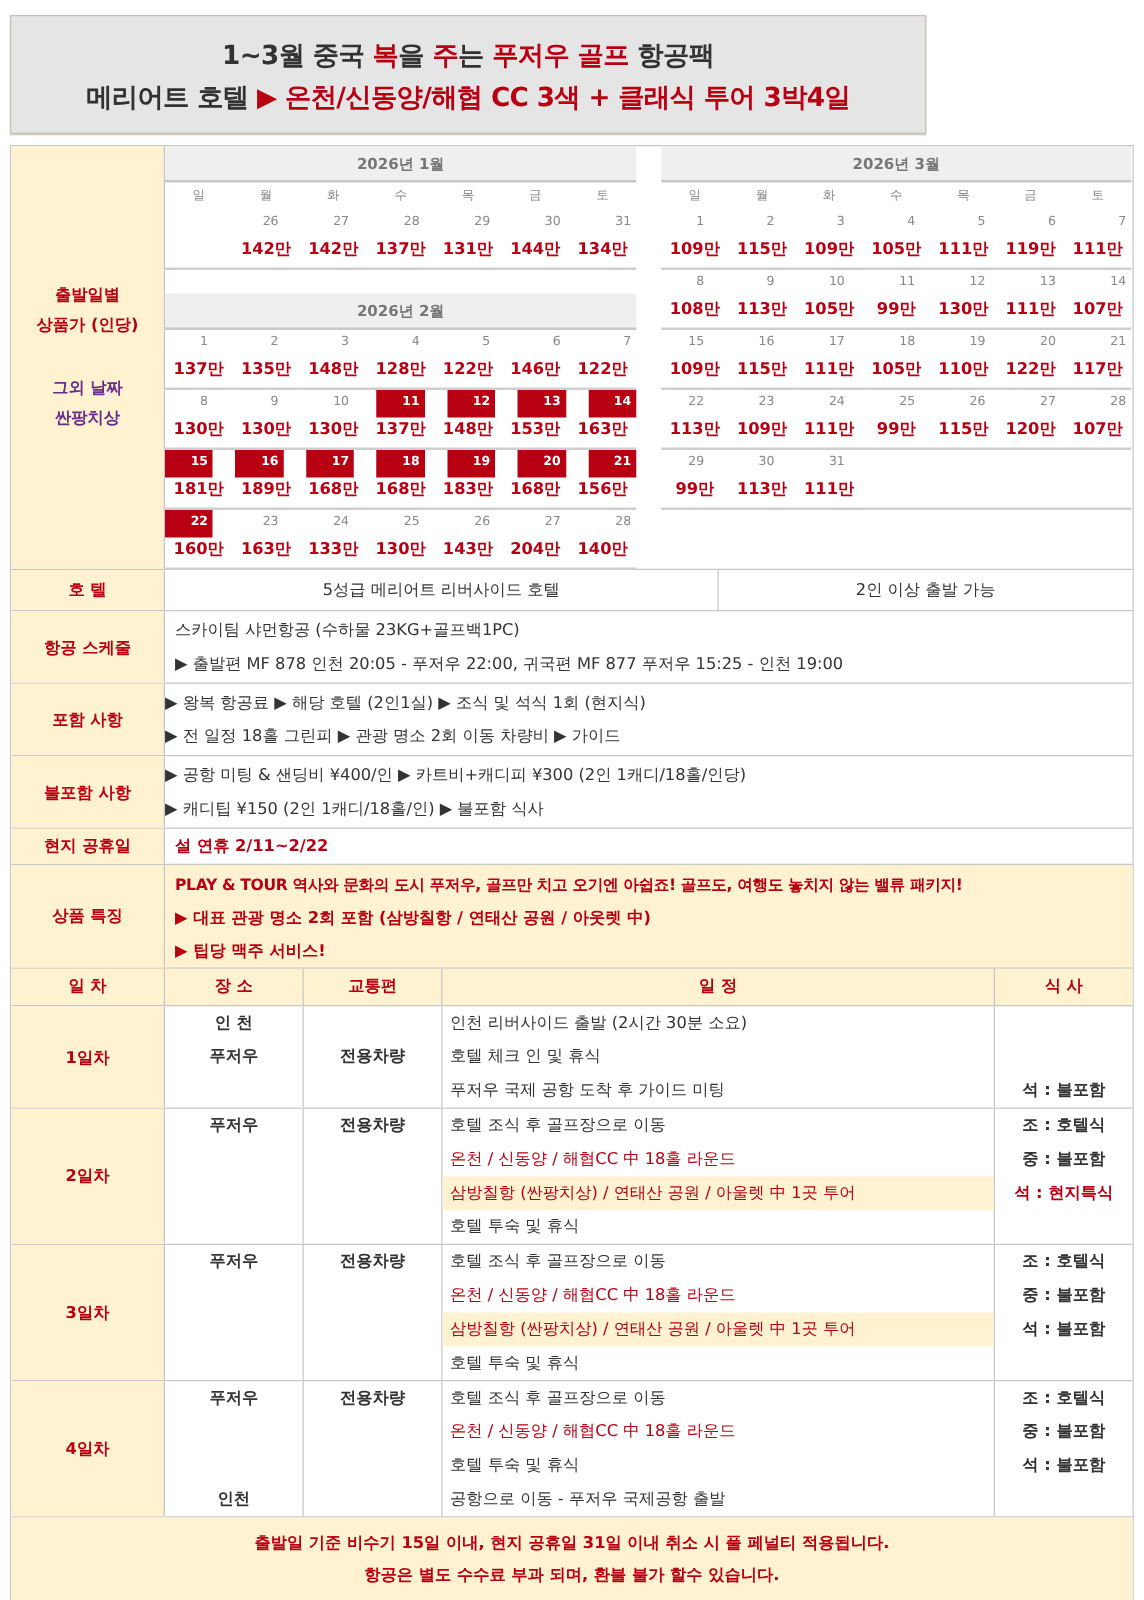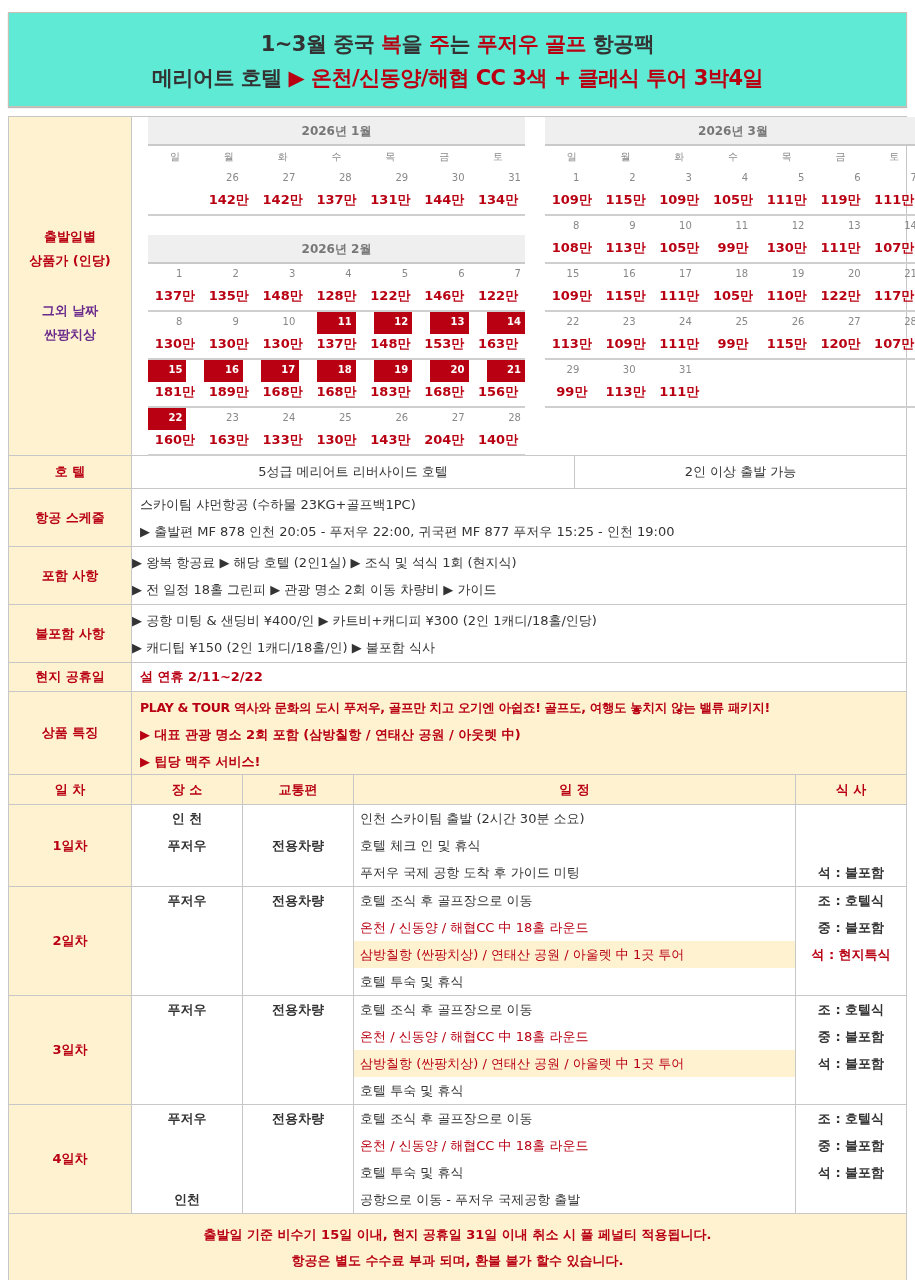--- a/index.html
+++ b/index.html
@@ -1,26 +1,26 @@
 <!DOCTYPE html>
 <html><head>
 <meta charset="utf-8">
 <style>
   * { box-sizing: border-box; margin: 0; padding: 0; }
   body { width: 915px; height: 1280px; background: #ffffff; font-family: "DejaVu Sans", sans-serif; color: #333; position: relative; overflow: hidden; }
-  .title-box { position: absolute; left: 8px; top: 12px; width: 899px; height: 95px; background: #5eead4; border: 1px solid #c9c1b3; box-shadow: 0 1px 1px #bbb; text-align: center; }
+  .title-box { position: absolute; left: 8px; top: 12px; width: 733px; height: 95px; background: #e5e5e5; border: 1px solid #c9c1b3; box-shadow: 0 1px 1px #bbb; text-align: center; }
   .title-line { font-size: 21px; font-weight: bold; color: #333; line-height: 30px; letter-spacing: -0.5px; }
   .title-line.l1 { margin-top: 16px; }
   .title-line.l2 { margin-top: 4px; }
   .red { color: #b80012; }
   .main { position: absolute; left: 8px; top: 116px; width: 899px; border: 1px solid #c7c7c7; }
   .label { background: #fff2d0; color: #b80012; font-size: 13px; font-weight: bold; display: flex; align-items: center; justify-content: center; text-align: center; border-right: 1px solid #c7c7c7; }
   .row { display: flex; border-bottom: 1px solid #c7c7c7; }
   .row .label { width: 123px; flex: none; }
-  .cal-area { position: relative; flex: 1; height: 338px; margin-left: 16px; }
+  .cal-area { position: relative; flex: 1; height: 338px; }
   .cal { position: absolute; }
   .cal-head { background: #efefef; color: #777; font-size: 12px; font-weight: bold; text-align: center; height: 29px; line-height: 29px; border-bottom: 2px solid #c9c9c9; }
   .cal-dow { display: flex; height: 22px; }
   .cal-dow span { flex: 1; text-align: center; font-size: 10px; color: #888; line-height: 22px; }
   .cal-week { border-bottom: 2px solid #cfcfcf; }
   .cal-nums { display: flex; height: 22px; gap: 18px; }
   .cal-nums span { flex: 1; text-align: right; padding-right: 4px; font-size: 10px; color: #888; line-height: 20px; }
   .cal-nums span.hl { background: #b80012; color: #fff; font-weight: bold; }
   .cal-prices { display: flex; height: 24px; }
   .cal-prices span { flex: 1; text-align: center; font-size: 13px; font-weight: bold; color: #b80012; line-height: 20px; }
@@ -356,21 +356,21 @@
           <div class="line">인 천</div>
           <div class="line">푸저우</div>
           <div class="line"></div>
         </div>
         <div class="c3">
           <div class="line"></div>
           <div class="line">전용차량</div>
           <div class="line"></div>
         </div>
         <div class="c4">
-          <div class="line" style="">인천 스카이팀 출발 (2시간 30분 소요)</div>
+          <div class="line" style="">인천 리버사이드 출발 (2시간 30분 소요)</div>
           <div class="line" style="">호텔 체크 인 및 휴식</div>
           <div class="line" style="">푸저우 국제 공항 도착 후 가이드 미팅</div>
         </div>
         <div class="c5">
           <div class="line" style=""></div>
           <div class="line" style=""></div>
           <div class="line" style="">석 : 불포함</div>
         </div>
       </div>
       <div class="day">

